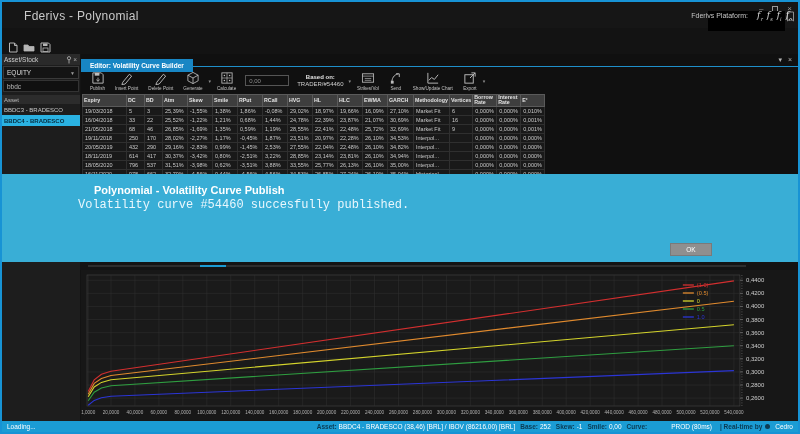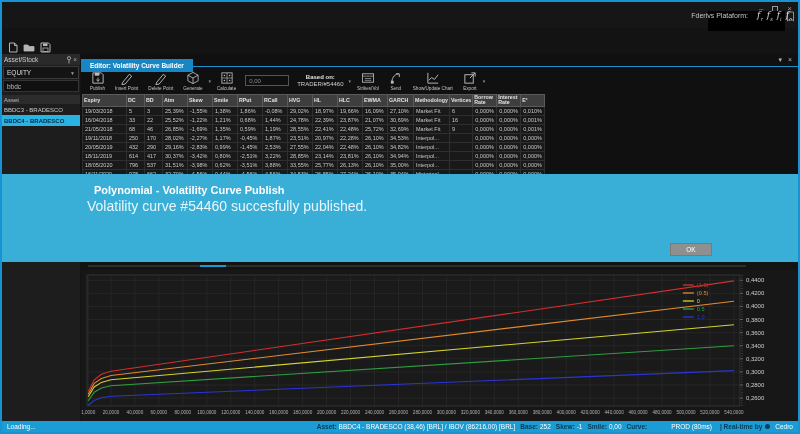--- a/index.html
+++ b/index.html
@@ -56,21 +56,21 @@
 
   table.grid { border-collapse:collapse; margin-left:1px; table-layout:fixed; }
   table.grid th { background:#3e3e3e; color:#e2e2e2; font-size:5.3px; font-weight:bold; border:1px solid #5a5a5a; padding:0 1px; text-align:left; overflow:hidden; white-space:nowrap; height:11px; line-height:1; }
   table.grid th.wrap { white-space:normal; }
   table.grid td { background:#191919; color:#c9c9c9; font-size:5.5px; border:1px solid #2f2f2f; padding:0 2px; height:9px; overflow:hidden; white-space:nowrap; }
   td.selcell { background:#2bb3e0; color:#00222e; }
 
   
   .notification { position:absolute; top:172px; left:0; right:0; height:88px; background:#39aed6; z-index:5; }
   .ntf-title { position:absolute; left:84px; top:10px; font-size:11px; font-weight:bold; color:#ffffff;margin-left:8px; }
-  .ntf-msg { position:absolute; left:85px; top:24px; font-size:14px; color:#e9f7fd; }
+  .ntf-msg { position:absolute; left:76px; top:24px; font-size:12px; color:#e9f7fd;font-family:Liberation Mono, monospace; }
   .ok-btn { position:absolute; right:86px; bottom:6px; width:42px; height:13px; background:#8f8f8f; border:1px solid #7a7a7a; color:#fff; font-size:6.5px; font-family:"Liberation Sans",sans-serif; }
 
   
   .hscroll { position:absolute; top:263px; left:86px; width:658px; height:2px; background:#2d2d2d; }
   .hthumb { position:absolute; left:112px; width:26px; height:2px; background:#1b9ad2; }
 
   
   .chartpanel { position:absolute; top:268px; left:79px; right:0; height:151px; background:#171717; }
   .chartpanel svg { width:100%; height:100%; display:block; }
 
@@ -82,20 +82,21 @@
   .prodgrp { margin-left:22px; display:flex; align-items:center; gap:3px; }
   .cedro-dot { width:5px; height:5px; border-radius:50%; background:#0c3c55; display:inline-block; }
   .icon { display:block; }
 </style>
 </head>
 <body>
 
 <div class="app">
 
   <div class="titlebar">
+    <span class="title">Fderivs - Polynomial</span>
     <div class="win-controls">
       <span>–</span>
       <span class="maxbox"></span>
       <span>×</span>
     </div>
     <div class="logo-box"></div>
     <svg class="bookmark" width="9" height="11" viewBox="0 0 9 11">
         <path d="M1.5 1h6v9L4.5 7.5 1.5 10z" fill="none" stroke="#8d8d8d" stroke-width="1"></path>
       </svg>
   </div>

